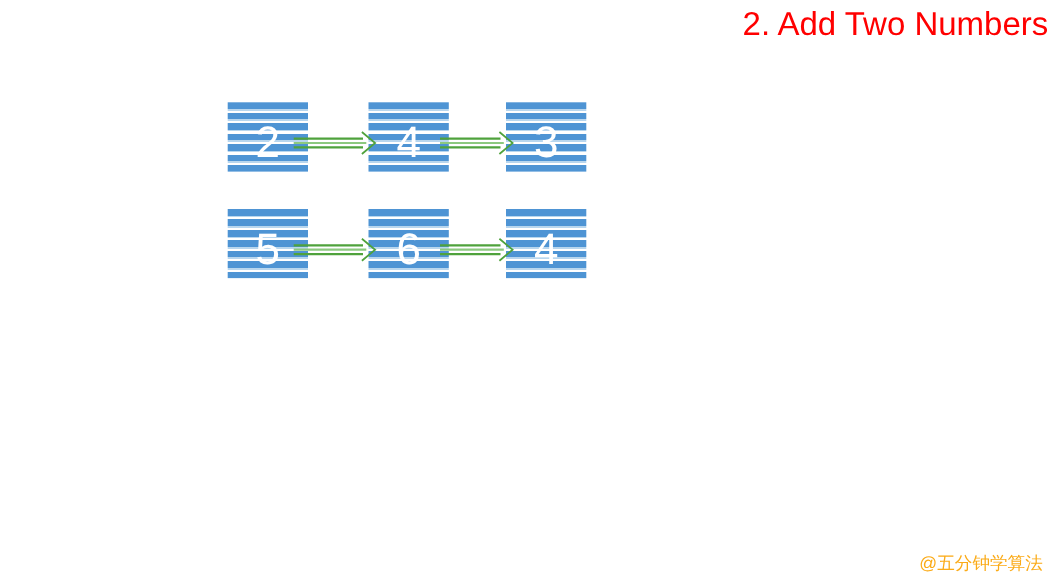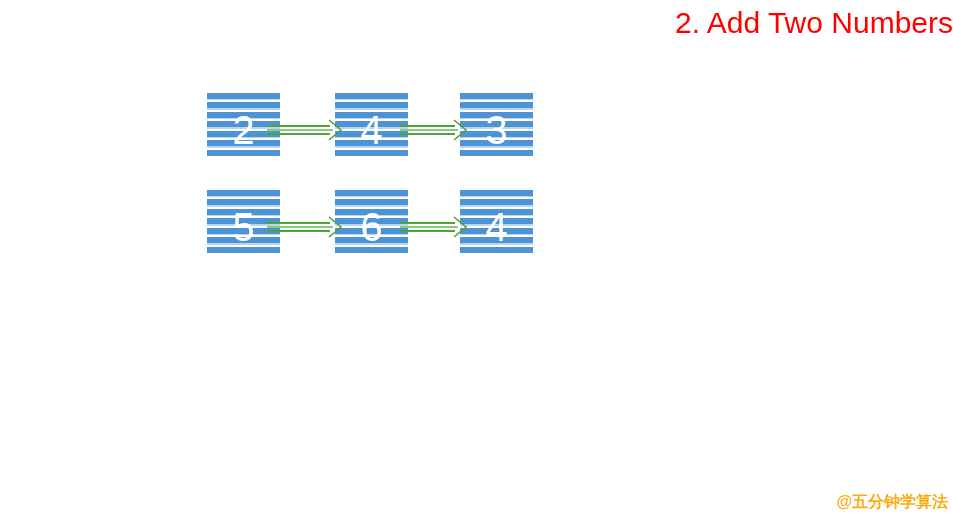--- a/index.html
+++ b/index.html
@@ -65,23 +65,23 @@
     stroke: var(--arrow-green-light, #8cc97f);
   }
   .arrow .head {
     stroke: var(--arrow-green, #4fa23c);
     stroke-width: 1.6;
     fill: none;
   }
   .watermark {
     position: absolute;
     right: 5px;
-    bottom: 15px;
+    bottom: 5px;
     font-size: 16px;
-    font-weight: 700;
+    font-weight: 400;
     color: var(--watermark-orange, #fbab18);
   }
 </style>
 </head>
 <body>
 
 <div class="page">
 
   <h1 class="slide-title">2. Add Two Numbers</h1>
 

